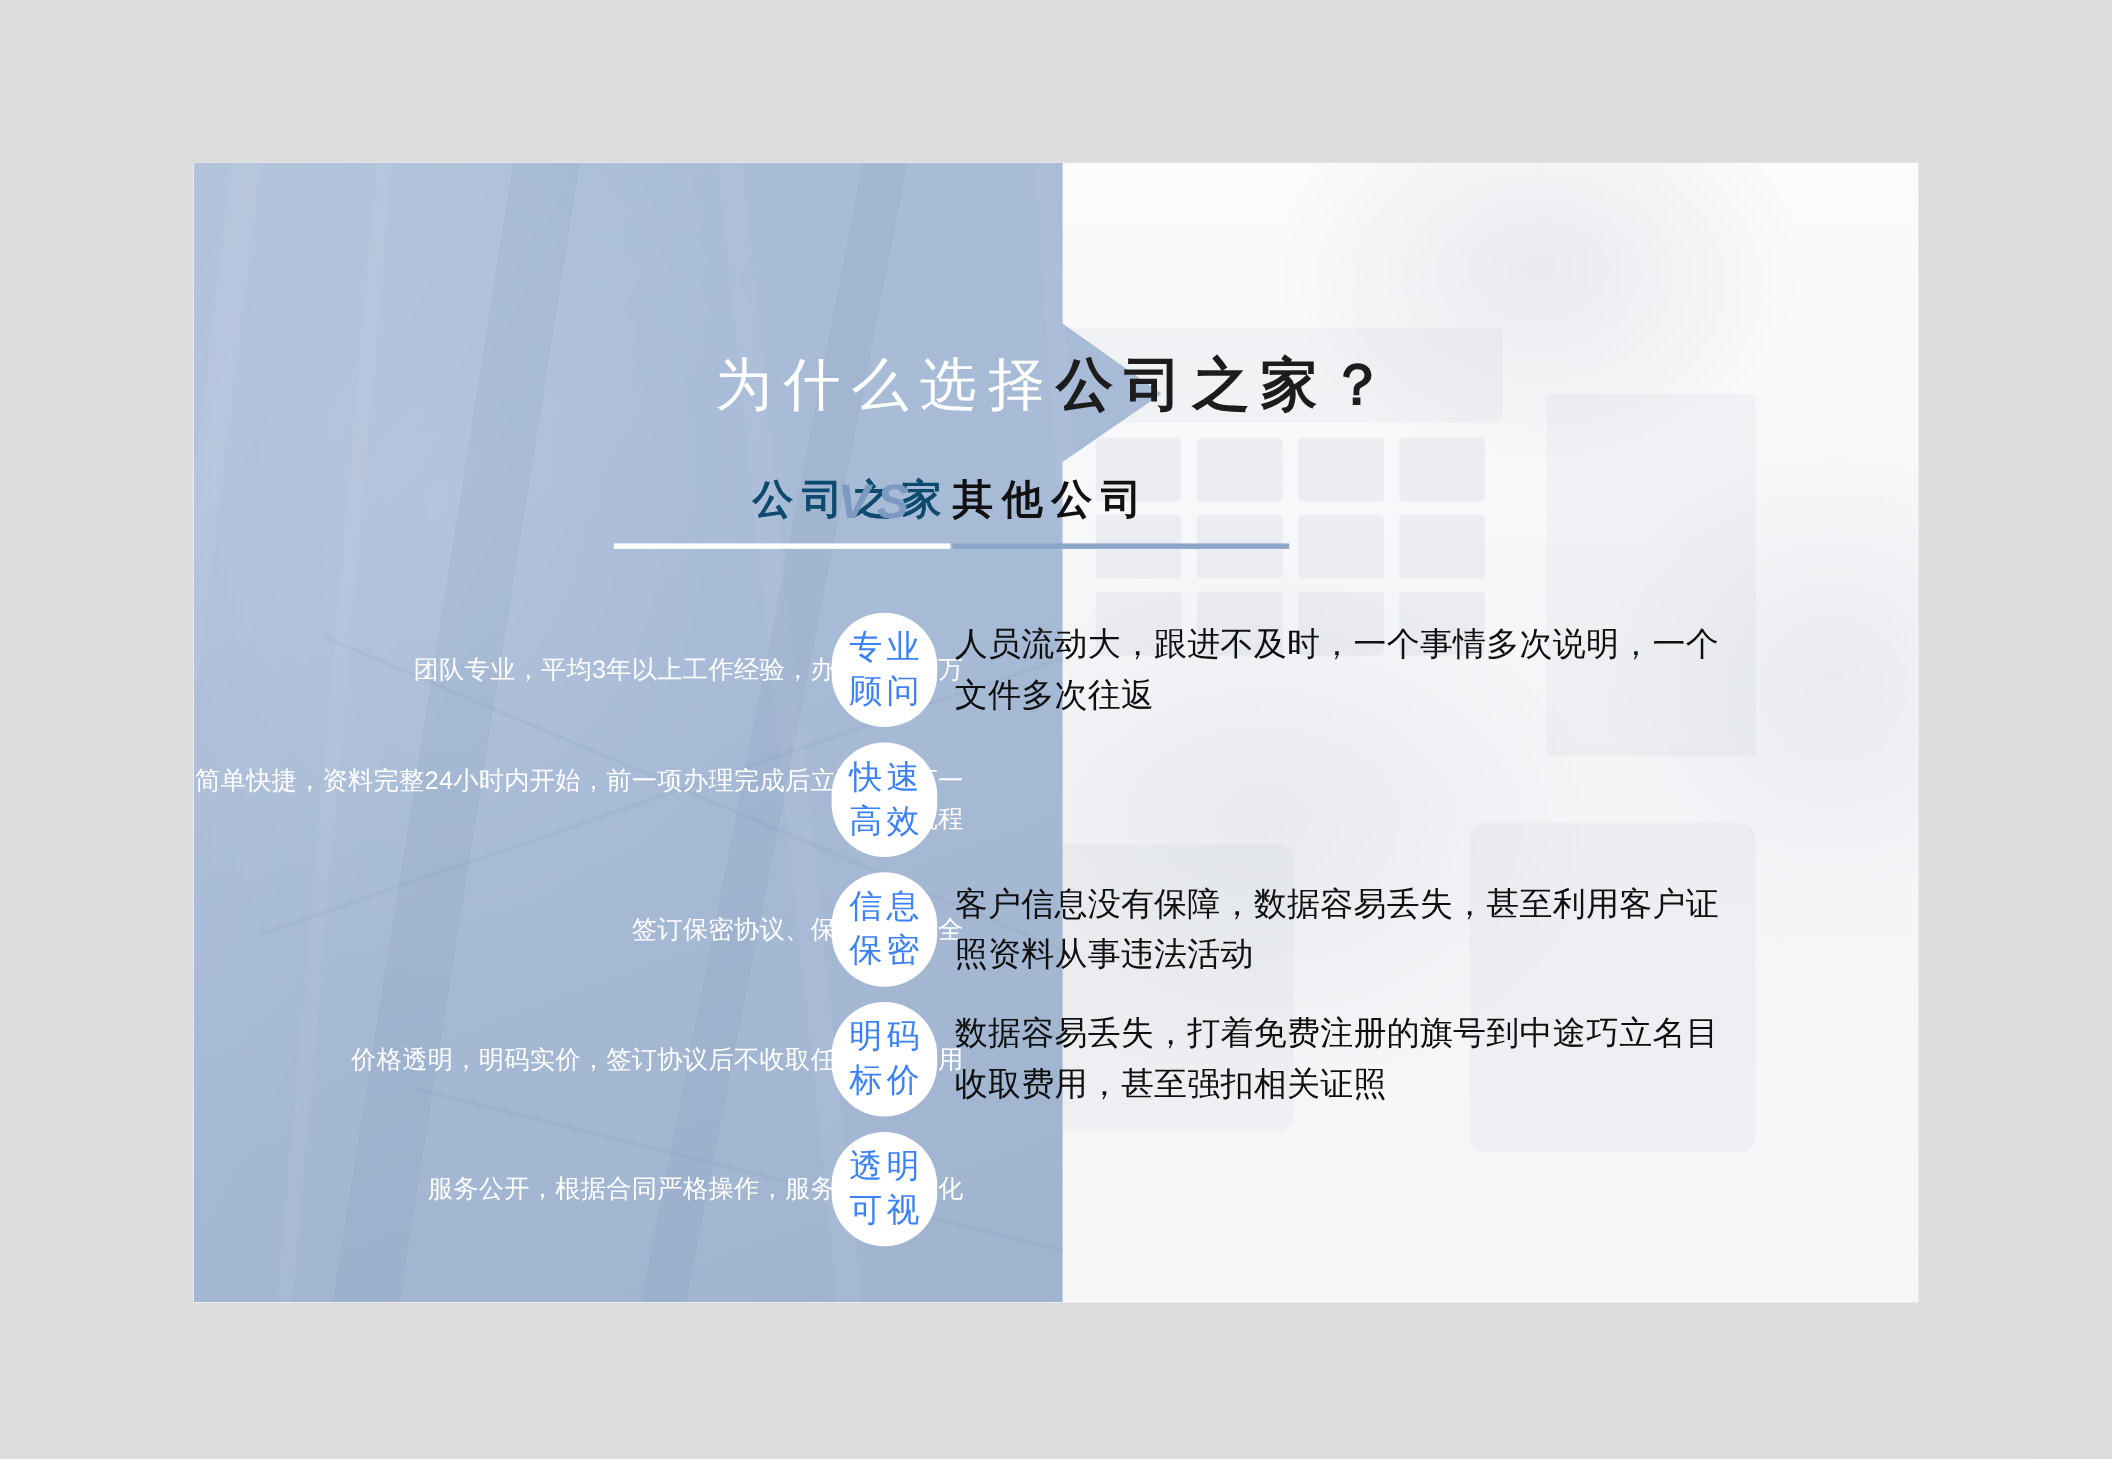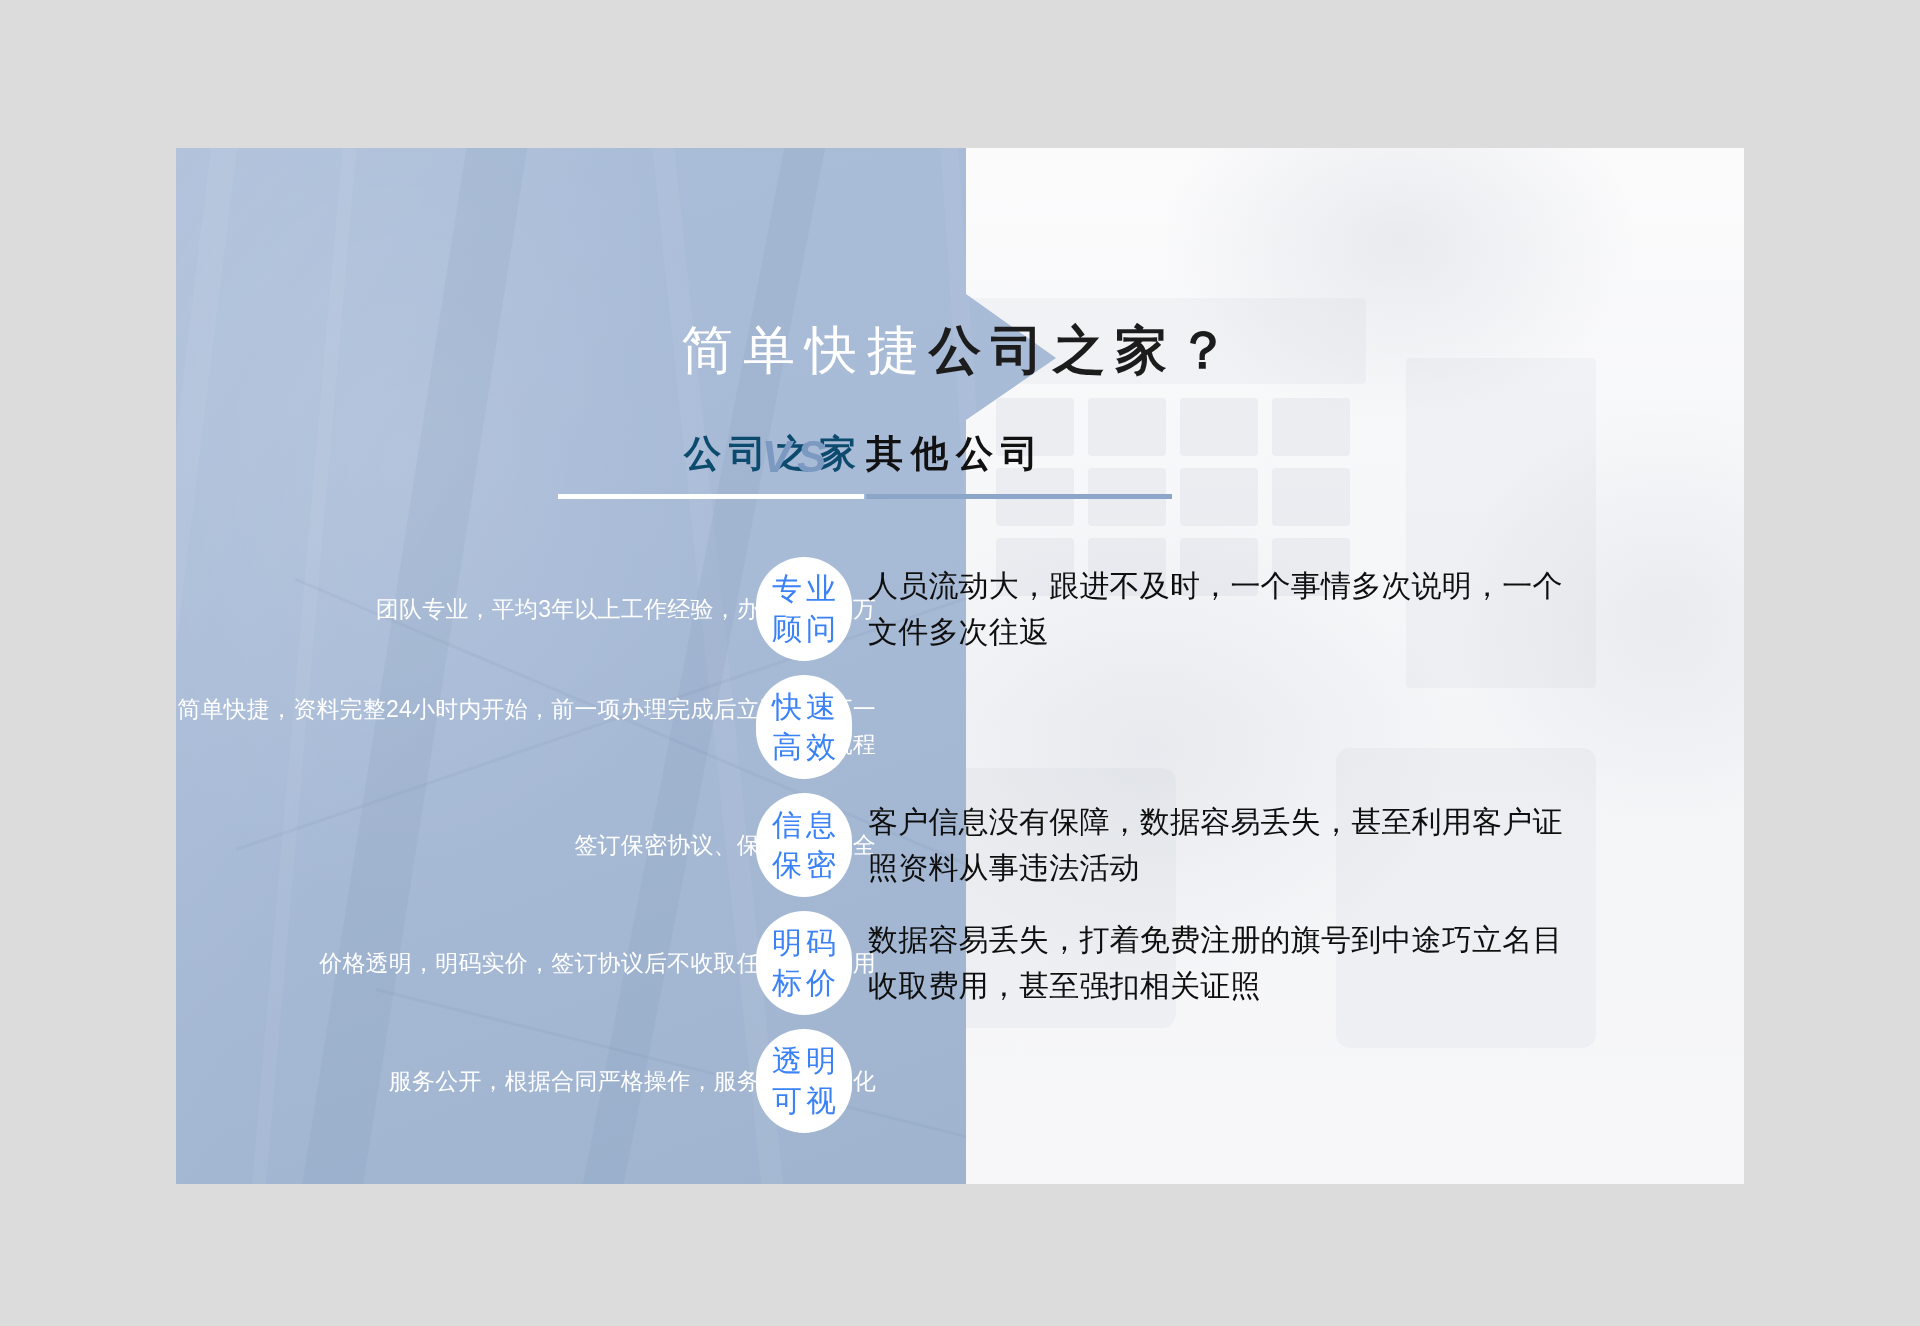--- a/index.html
+++ b/index.html
@@ -237,21 +237,21 @@
         <div class="streak" style="left:470px; top:-60px; width:22px; height:1200px; transform:rotate(-6deg);"></div>
         <div class="streak dark" style="left:620px; top:-60px; width:40px; height:1200px; transform:rotate(11deg);"></div>
         <div class="streak" style="left:760px; top:-60px; width:18px; height:1200px; transform:rotate(-4deg);"></div>
         <div class="streak dark" style="left:120px; top:430px; width:900px; height:3px; transform:rotate(23deg);"></div>
         <div class="streak dark" style="left:60px;  top:700px; width:900px; height:3px; transform:rotate(-19deg);"></div>
         <div class="streak dark" style="left:200px; top:840px; width:820px; height:3px; transform:rotate(14deg);"></div>
       </div>
     </div>
 
     <div id="title">
-      <span class="tl-white">简单快捷</span><span class="tl-dark">公司之家？</span>
+      <span class="tl-white">为什么选择</span><span class="tl-dark">公司之家？</span>
     </div>
 
     <div id="vsband">
       <div class="vs-left-label">公司之家</div>
       <div class="vs-mark">VS</div>
       <div class="vs-right-label">其他公司</div>
       <div class="rule left"></div>
       <div class="rule right"></div>
     </div>
 

